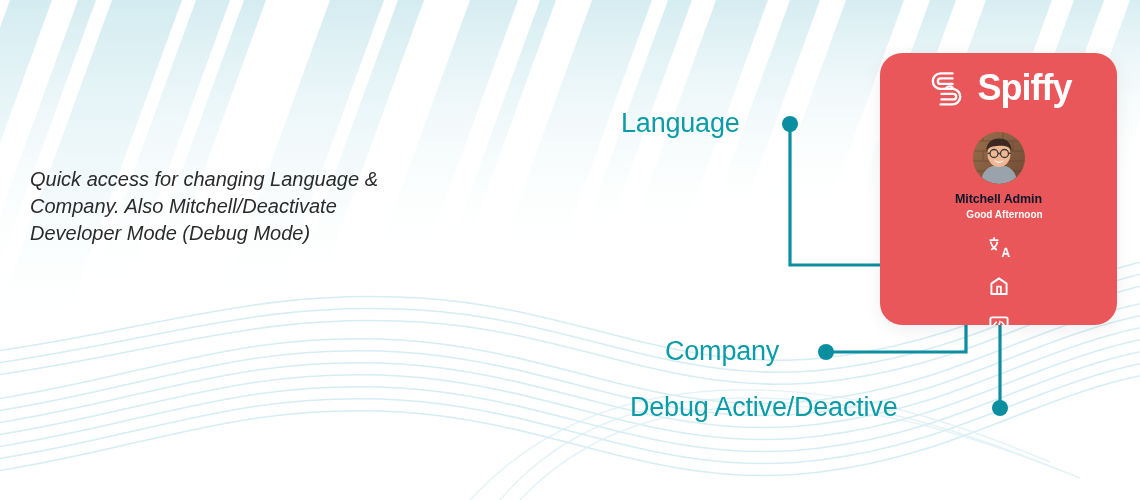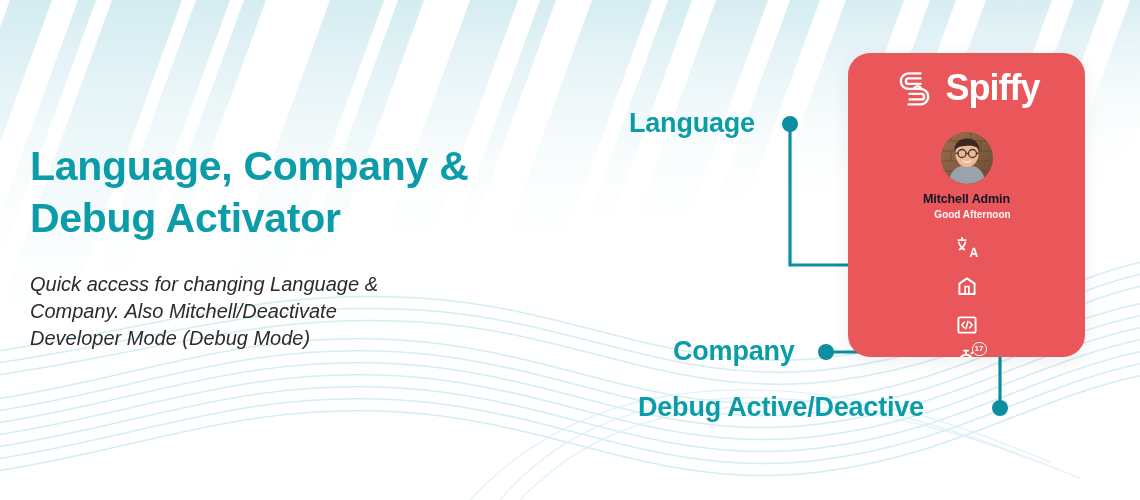--- a/index.html
+++ b/index.html
@@ -48,43 +48,42 @@
     color: #2b2b2b;
     max-width: 440px;
     font-style: italic;
   }
 
   
   .callout {
     position: absolute;
     color: #0C9CA8;
     font-size: 27px;
-    font-weight: bold;
+    font-weight: normal;
     white-space: nowrap;
     letter-spacing: -0.2px;
-    margin-left: 8px;
   }
   .callout-language { left: 621px; top: 108px; }
   .callout-company  { left: 665px; top: 336px; }
   .callout-debug    { left: 630px; top: 392px; }
 
   
   .connectors {
     position: absolute;
     inset: 0;
     pointer-events: none;
   }
 
   
   .spiffy-card {
     position: absolute;
-    left: 848px;
+    left: 880px;
     top: 53px;
     width: 237px;
-    height: 304px;
+    height: 272px;
     background: #E9575A;
     border-radius: 22px;
     box-shadow: 0 4px 18px rgba(0,0,0,0.07);
     overflow: hidden;
   }
   .card-logo {
     display: flex;
     align-items: center;
     justify-content: center;
     gap: 8px;
@@ -224,24 +223,20 @@
       </g>
       <g fill="none" stroke="#ddf0f5" stroke-width="1.4" opacity="0.8">
         <path d="M500,500 C560,430 640,400 740,398 C860,396 960,430 1060,470"></path>
         <path d="M520,500 C580,436 660,408 760,406 C880,404 980,438 1080,478"></path>
         <path d="M470,500 C540,424 630,392 735,390 C855,388 955,422 1050,462"></path>
       </g>
     </svg>
   </div>
 
   <div class="left-copy">
-    <h1 class="headline">
-      <span>Language, Company &amp;</span><br>
-      <span>Debug Activator</span>
-    </h1>
     <p class="subcopy">
       <span>Quick access for changing Language &amp;</span><br>
       <span>Company. Also Mitchell/Deactivate</span><br>
       <span>Developer Mode (Debug Mode)</span>
     </p>
   </div>
 
   <div class="connectors">
     <svg width="1140" height="500" viewBox="0 0 1140 500">
       <g stroke="#0B8FA0" stroke-width="3.2" fill="none">

